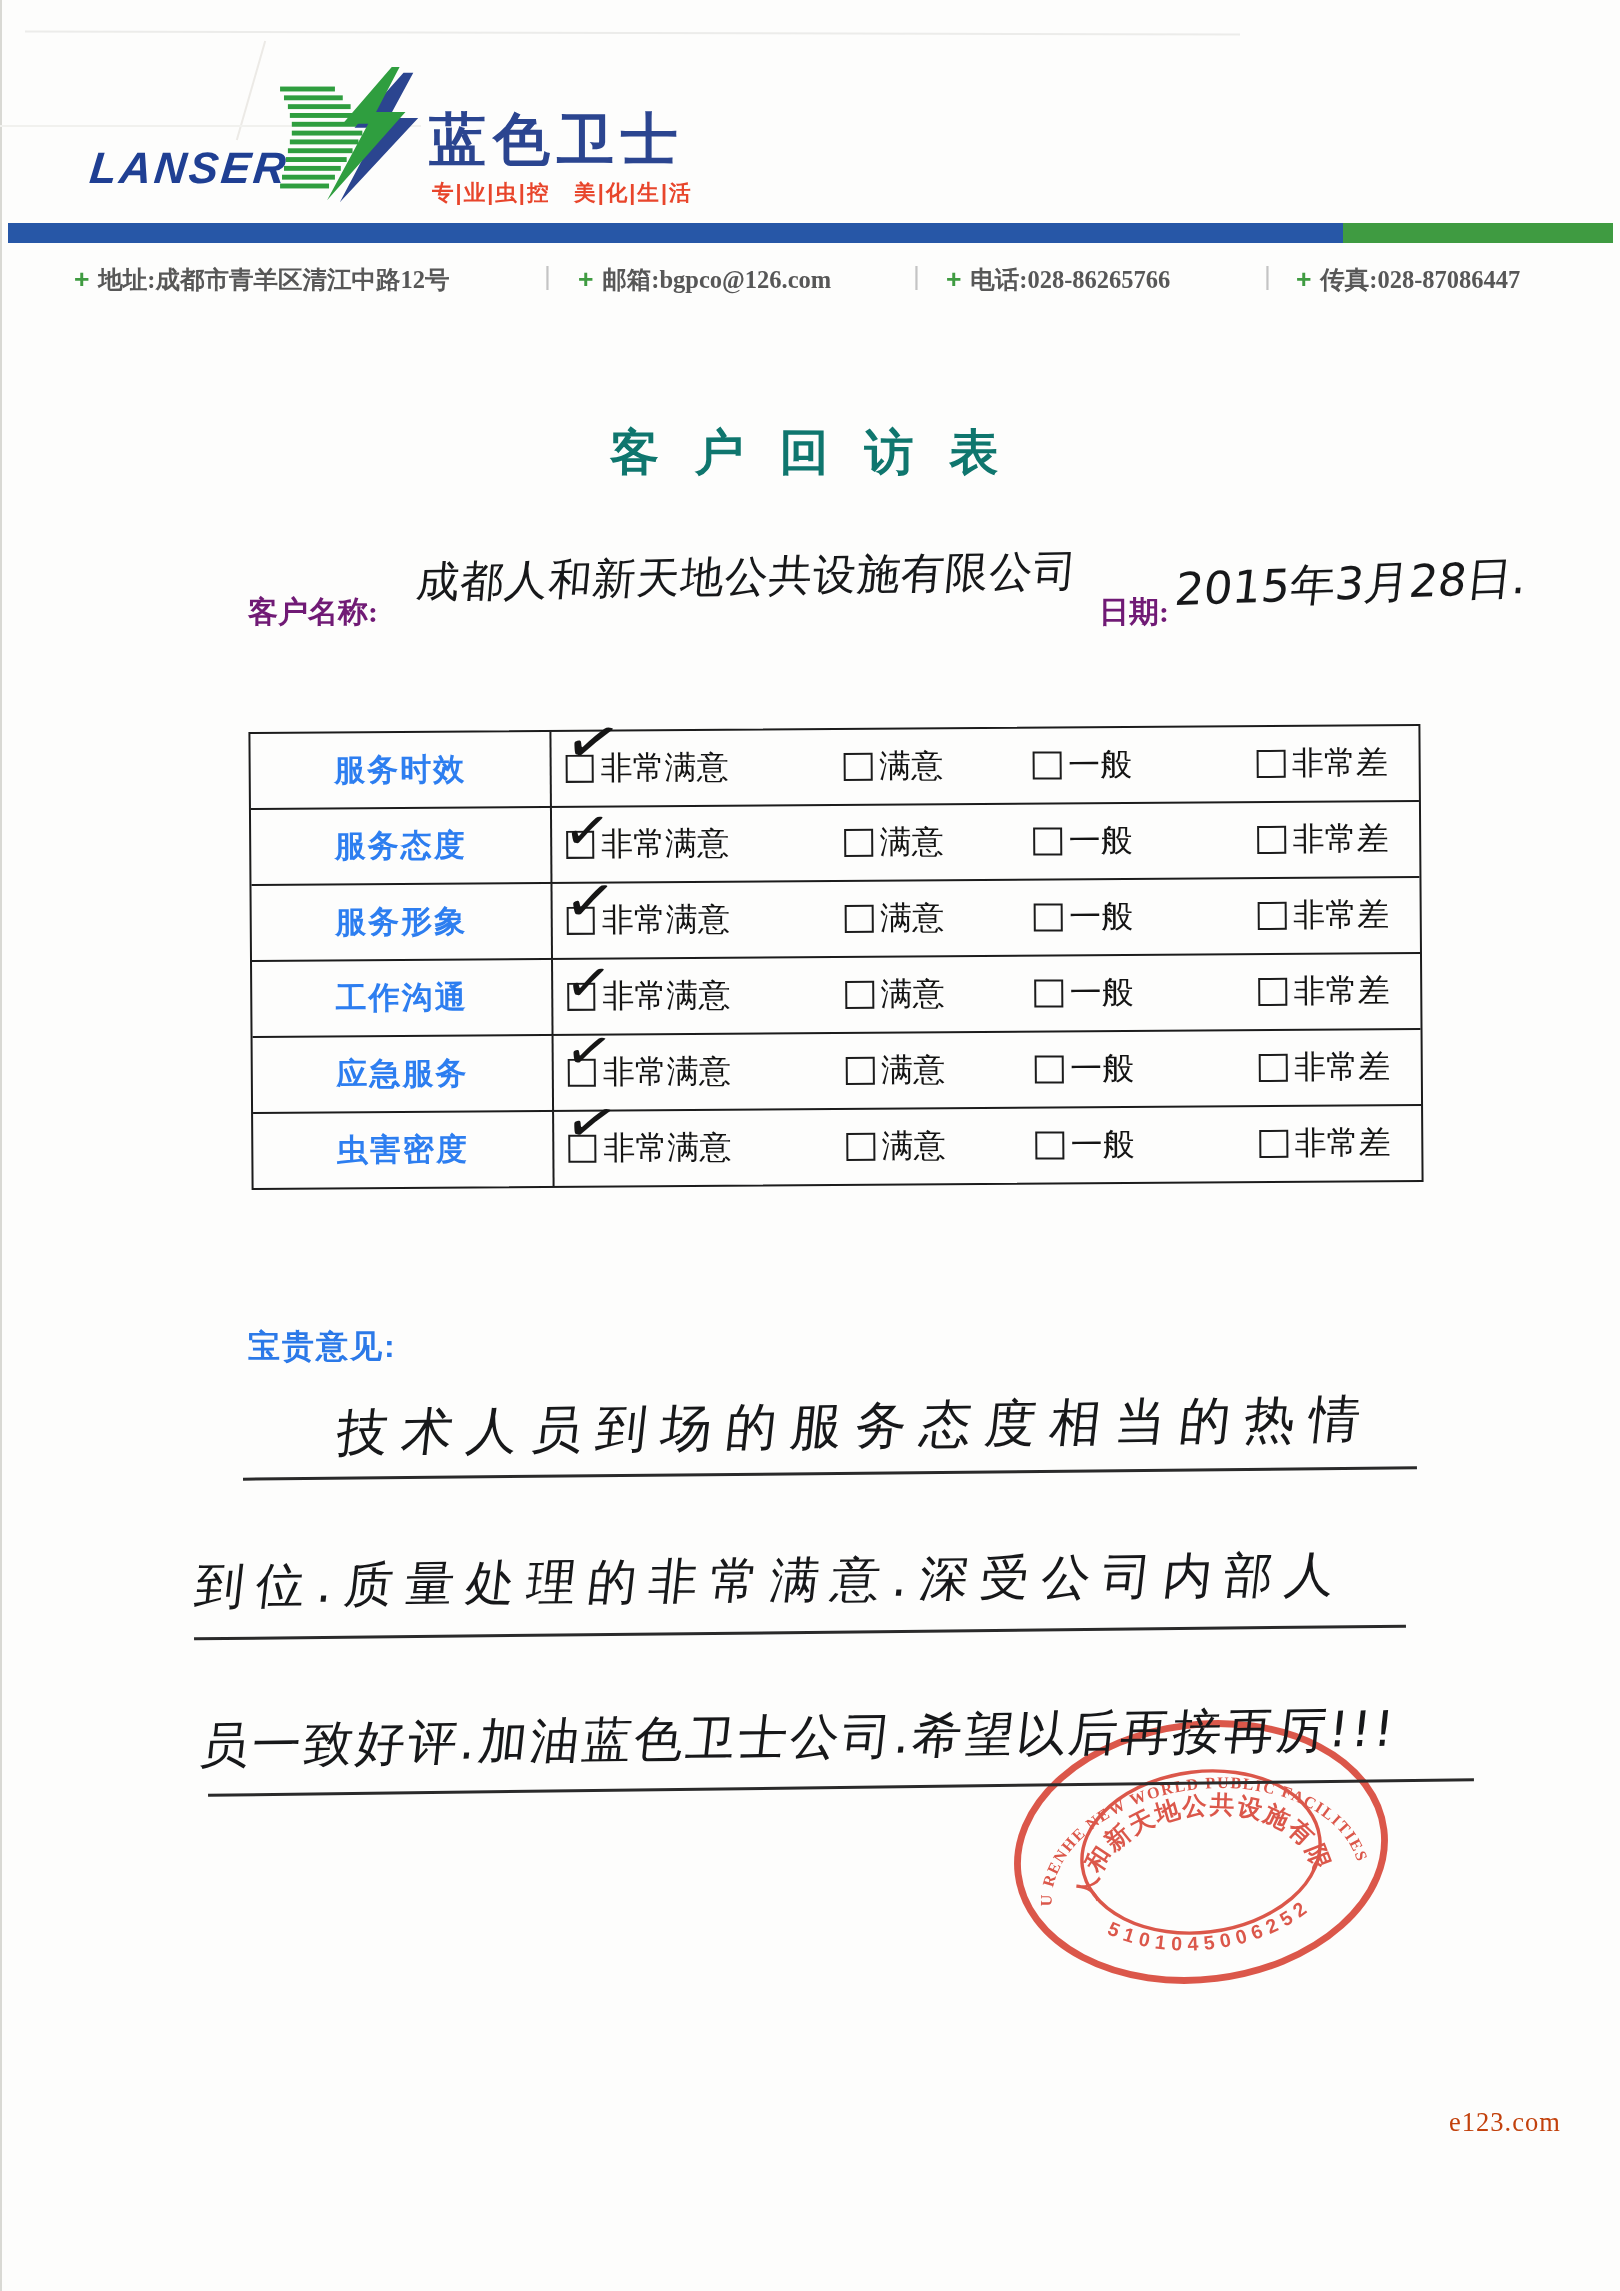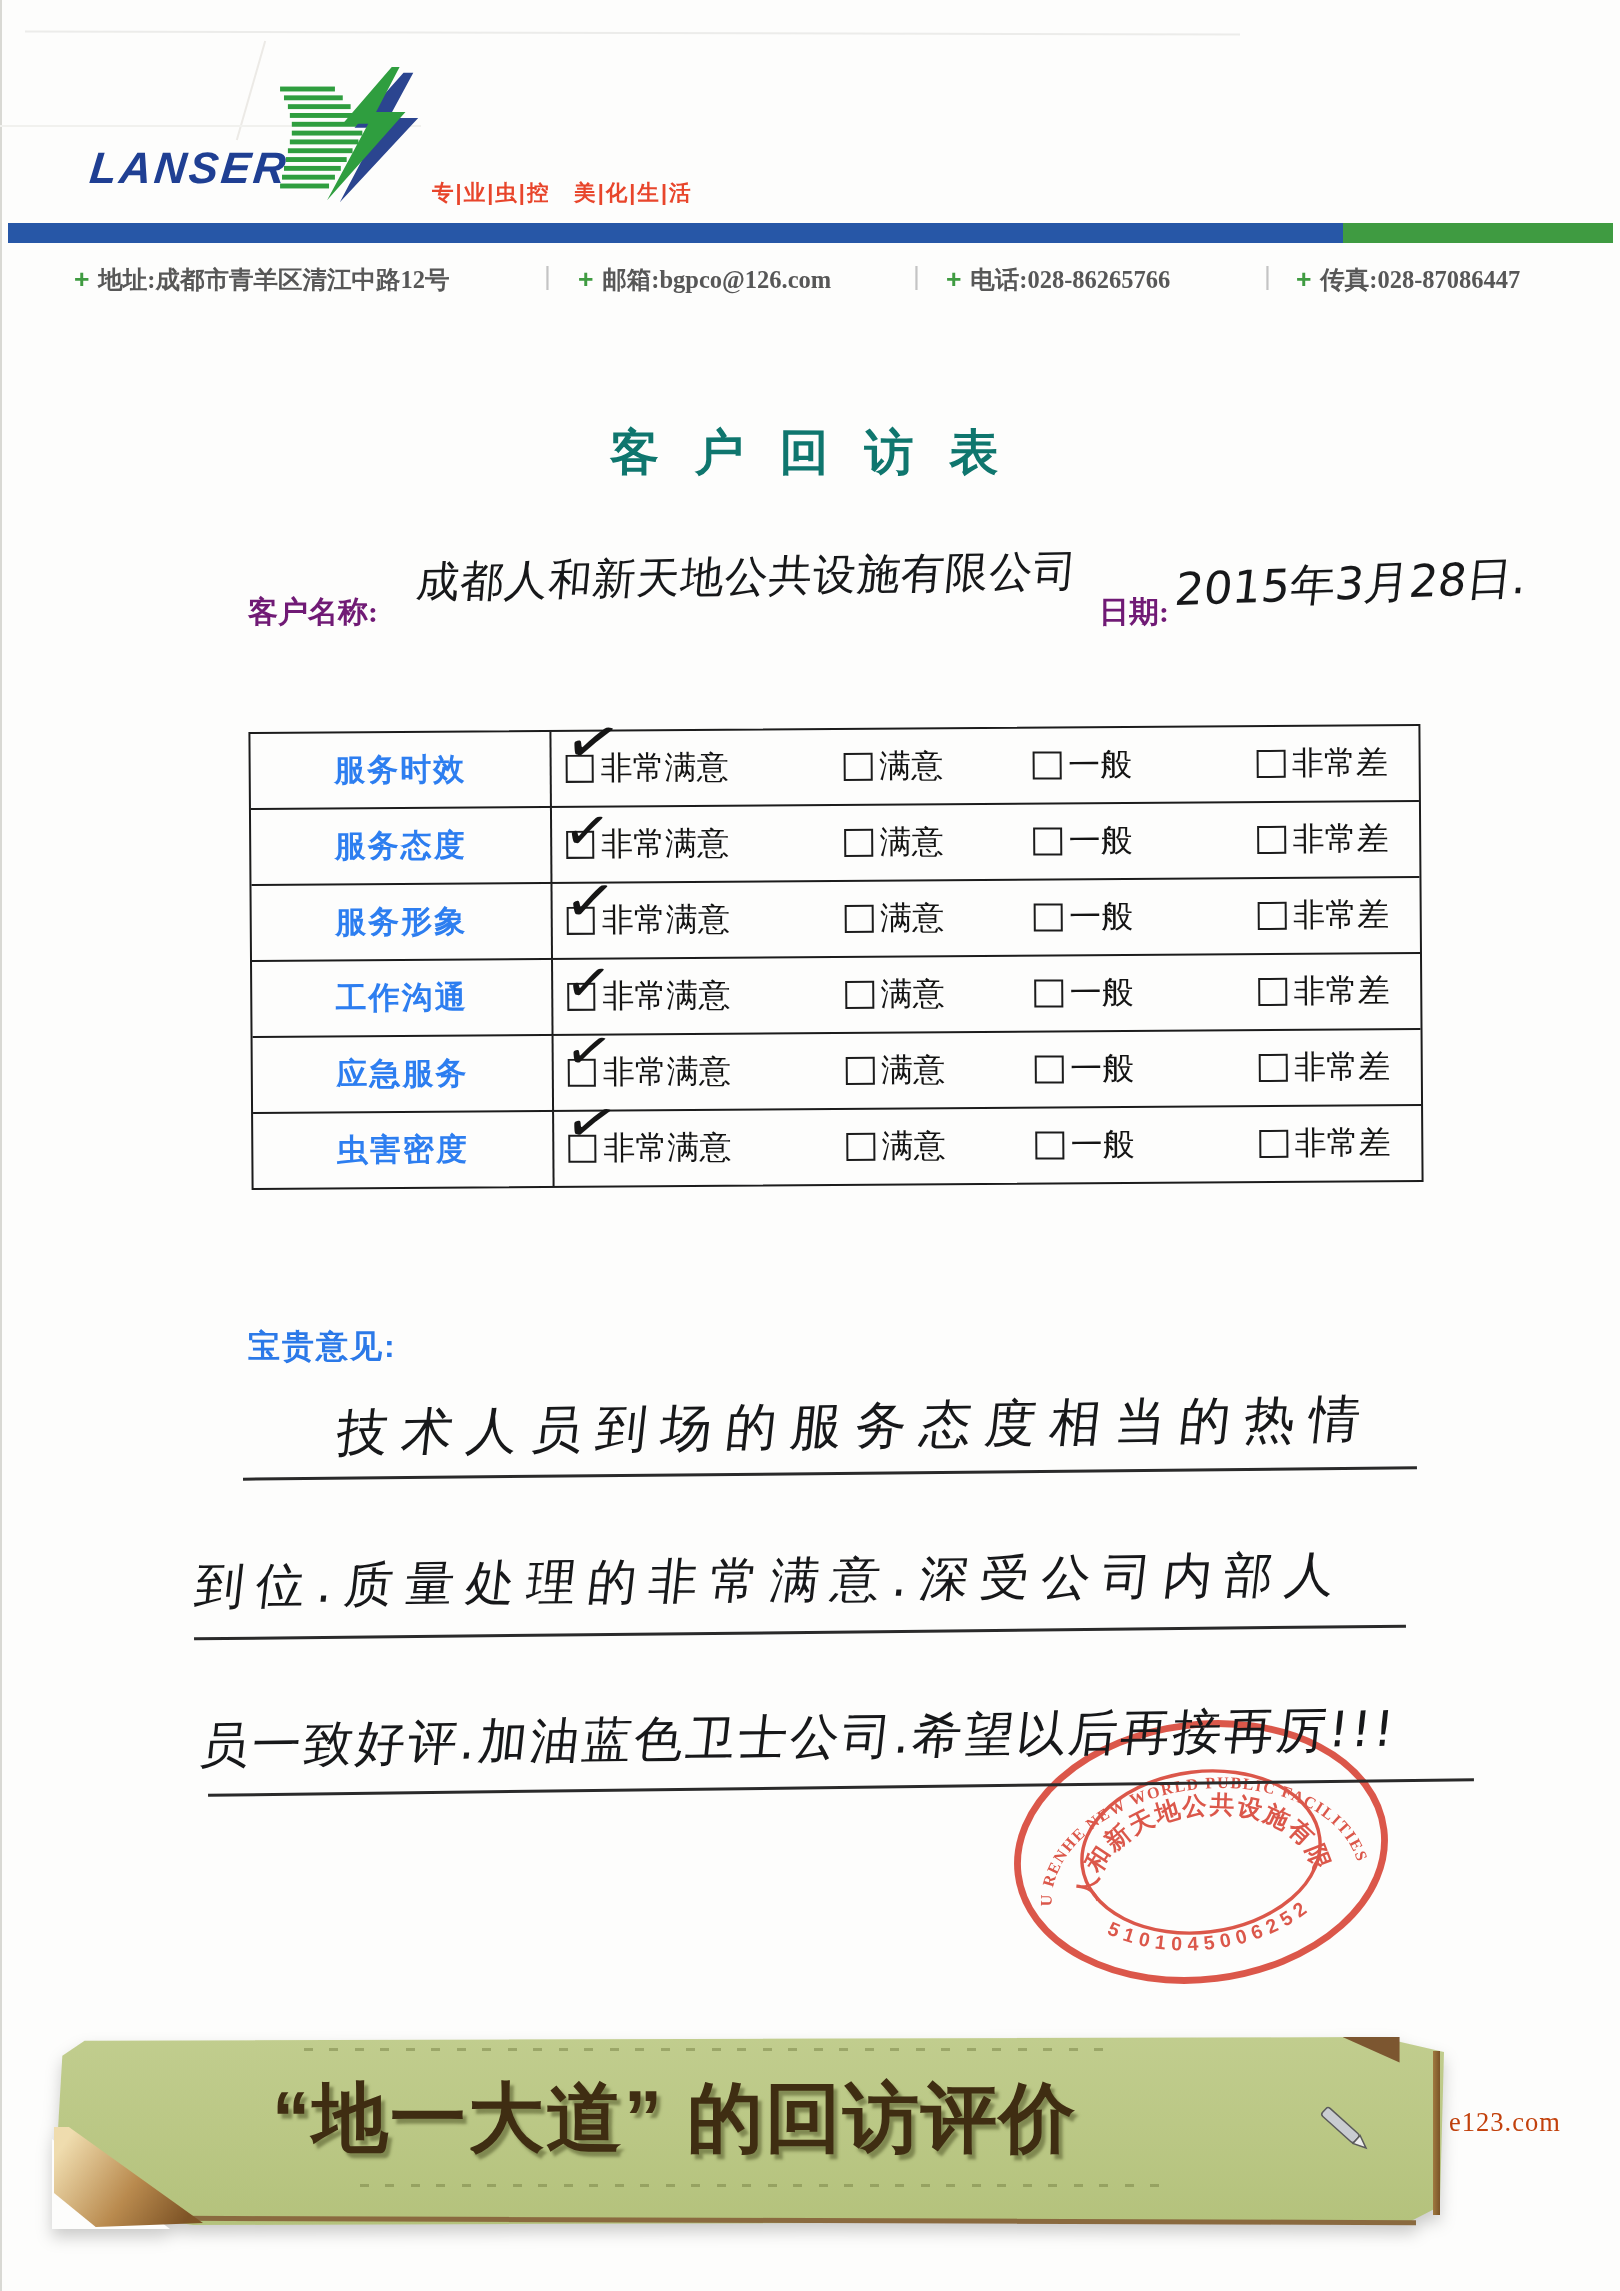--- a/index.html
+++ b/index.html
@@ -104,20 +104,21 @@
       <rect x="12" y="76" width="70" height="5"></rect>
         <rect x="10" y="85" width="66" height="5"></rect>
       <rect x="8" y="94" width="62" height="5"></rect>
         <rect x="6" y="103" width="58" height="5"></rect>
       <rect x="4" y="112" width="54" height="5"></rect>
         <rect x="2" y="121" width="50" height="5"></rect>
     </g>
     <polygon points="128,8 78,64 103,64 63,140 143,54 113,54 138,8" fill="#2b4590"></polygon>
     <polygon points="116,2 66,60 92,60 50,138 130,48 100,48 124,2" fill="#2f9e3f"></polygon>
   </svg>
+  <div class="abs brand">蓝色卫士</div>
   <div class="abs tagline">专|业|虫|控　美|化|生|活</div>
   <div class="abs bar"></div>
 
   <div class="abs contact" style="left:74px;">
     <span class="plus">+</span><span>地址:成都市青羊区清江中路12号</span></div>
   <div class="abs sep" style="left:544px;">|</div>
   <div class="abs contact" style="left:578px;">
     <span class="plus">+</span><span>邮箱:bgpco@126.com</span></div>
   <div class="abs sep" style="left:913px;">|</div>
   <div class="abs contact" style="left:946px;">
@@ -296,34 +297,17 @@
       </text>
       <text font-family="Liberation Sans, sans-serif" font-size="25" font-weight="bold" letter-spacing="2" text-anchor="middle">
         <textPath href="#arcCn" startOffset="50%">成都人和新天地公共设施有限公司</textPath>
       </text>
       <text font-family="Liberation Sans, sans-serif" font-size="20" font-weight="bold" letter-spacing="6" text-anchor="middle">
         <textPath href="#arcNum" startOffset="50%">5101045006252</textPath>
       </text>
     </g>
   </svg>
 
-  <div class="abs banner">
-    <div class="banner-body"></div>
-    <div class="banner-dash bd1"></div>
-    <div class="banner-dash bd2"></div>
-    <div class="banner-edge"></div>
-    <div class="banner-bottom"></div>
-    <div class="fold-tr"></div>
-    <div class="curl-white"></div>
-    <div class="curl"></div>
-    <div class="banner-text">“地一大道” 的回访评价</div>
-    <svg class="pencil" width="69" height="69" viewBox="0 0 70 70">
-      <g transform="rotate(-48 35 35)">
-        <rect x="28" y="6" width="11" height="44" rx="3" fill="#c9ccd1" stroke="#5a5a5a" stroke-width="1.5"></rect>
-        <polygon points="28,50 39,50 33.5,63" fill="#ececec" stroke="#5a5a5a" stroke-width="1.5"></polygon>
-      </g>
-    </svg>
-  </div>
 
   <div class="abs watermark">e123.com</div>
 
 </div>
 
 
 </body></html>

